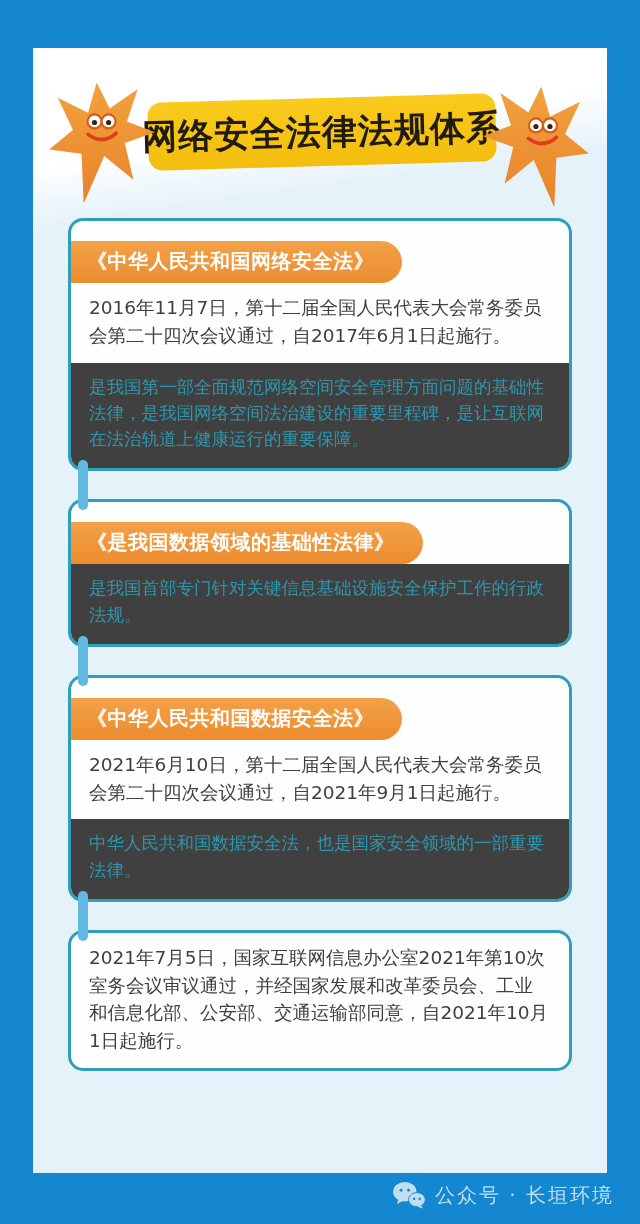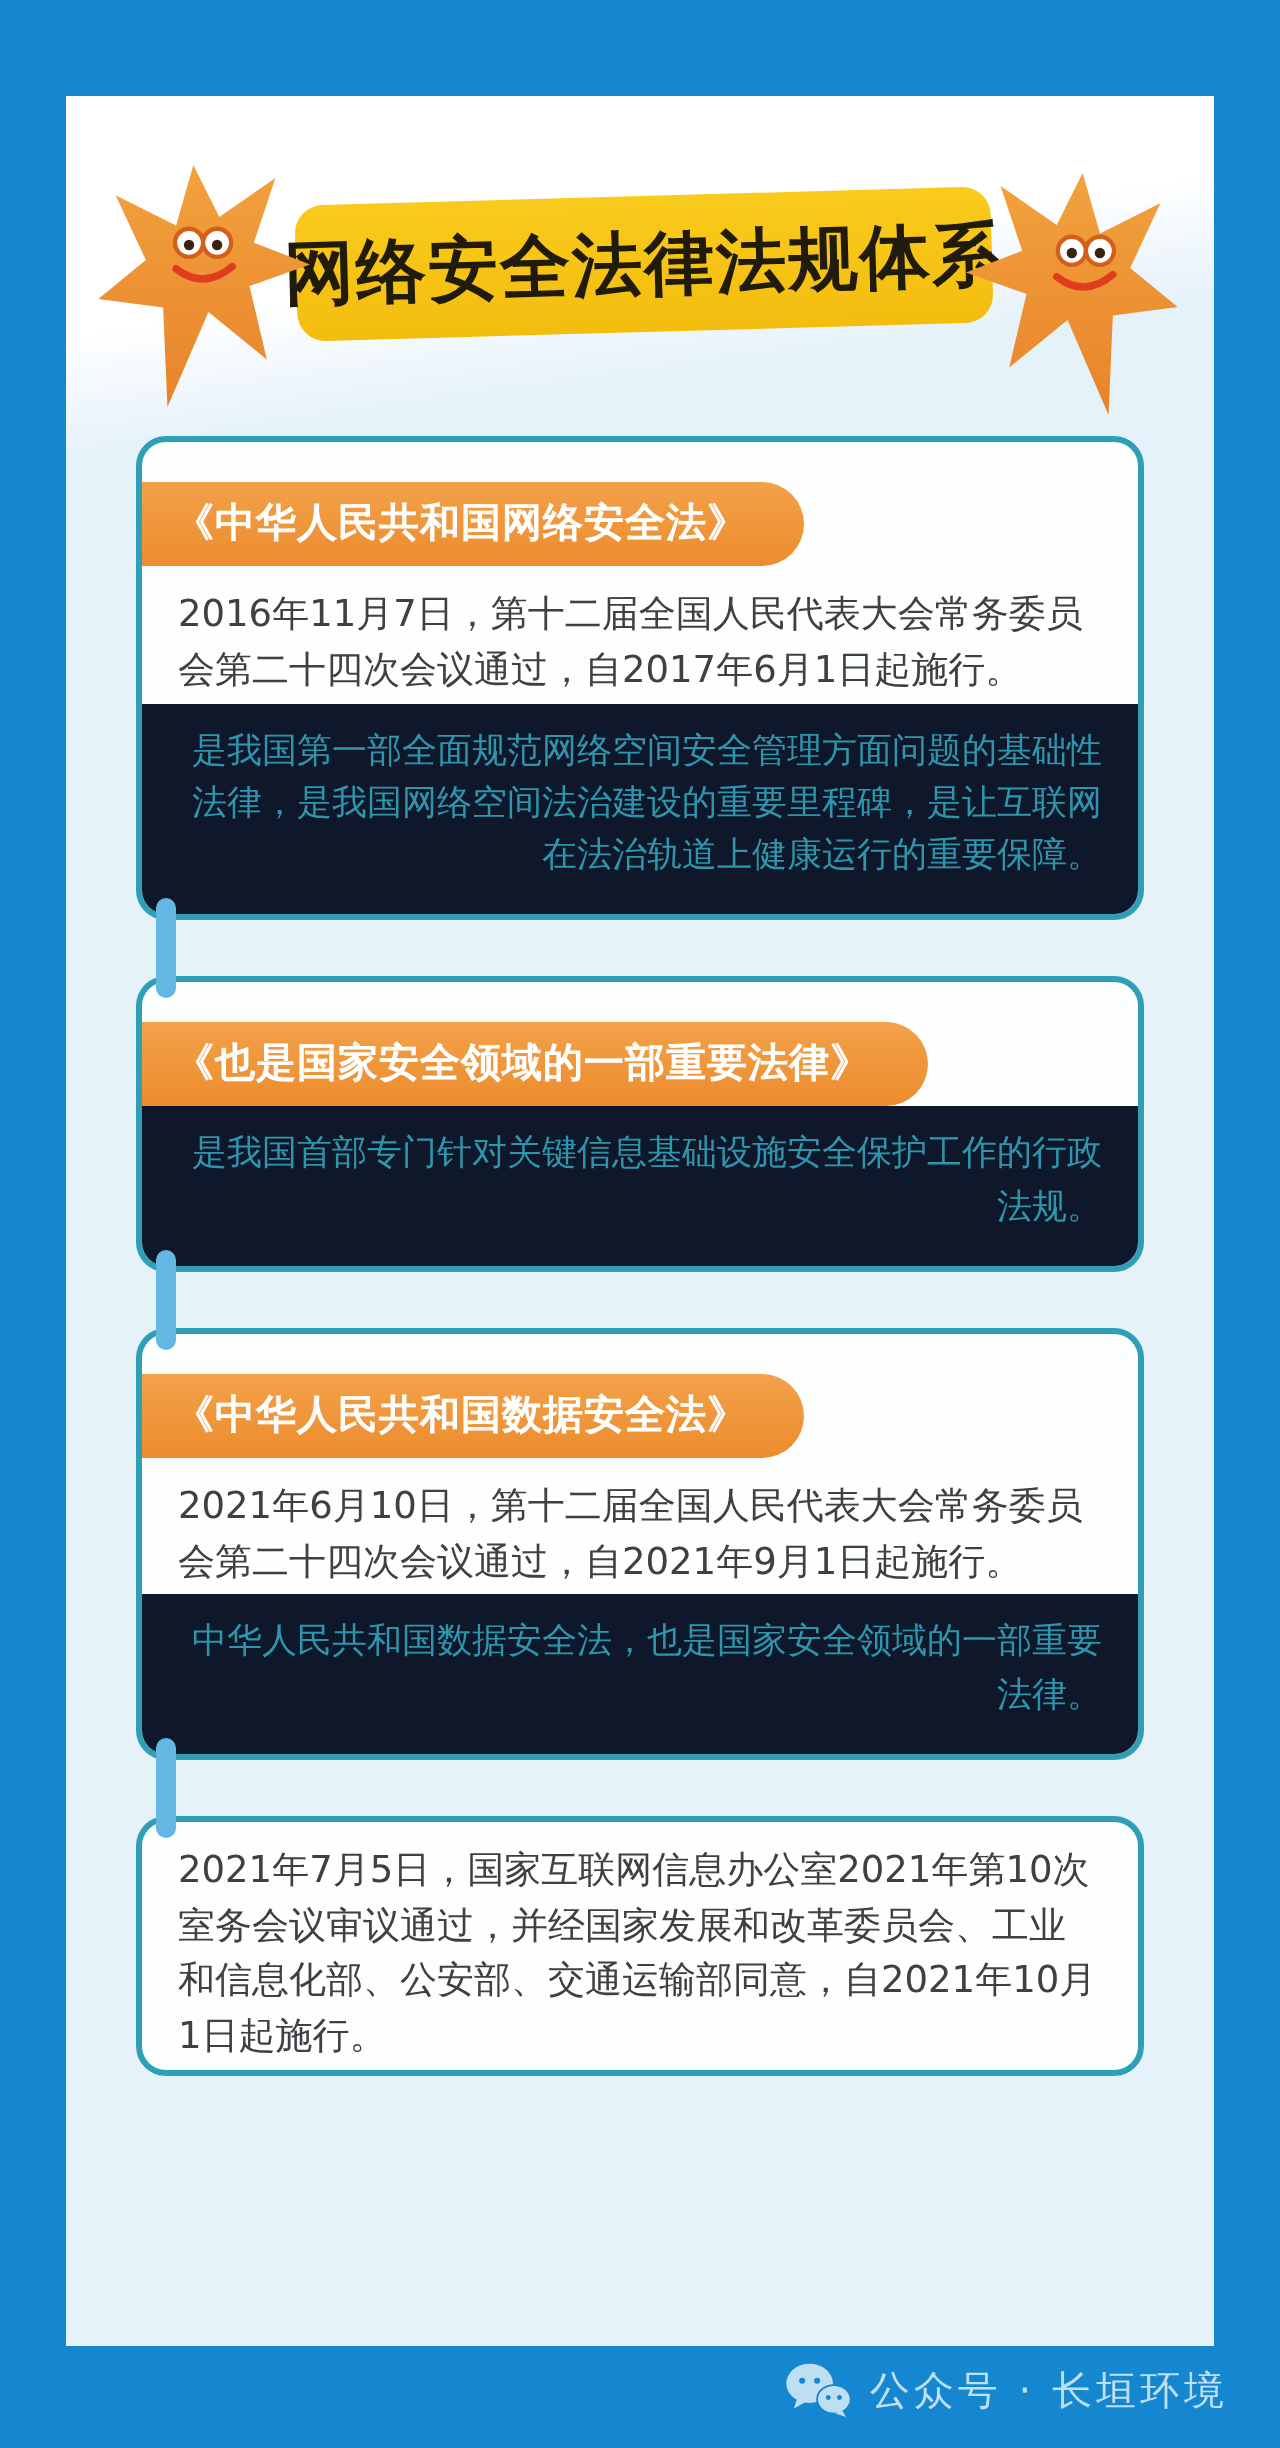--- a/index.html
+++ b/index.html
@@ -73,32 +73,31 @@
     border-radius:0 21px 21px 0;
     padding:7px 28px 8px 17px;
     color:#ffffff;
     font-size:20px; font-weight:700;
     letter-spacing:0.5px;
     white-space:nowrap;
     text-align:center;
   }
 
   .card-detail {
-    padding:11px 18px 2px 18px;
+    padding:11px 18px 13px 18px;
     font-size:18.5px; line-height:1.5;
     color:#3e4044;
   }
 
   .card-note {
     margin-top:auto;
-    background:#0f172a;
+    background:#404040;
     padding:11px 18px 16px 18px;
     font-size:17.5px; line-height:1.5;
     color:#2d96ad;
-    text-align:right;
   }
 
   
   .watermark {
     position:absolute;
     right:26px; bottom:15px;
     display:flex; align-items:center; gap:9px;
     z-index:4;
   }
   .watermark-text {
@@ -160,21 +159,21 @@
 
       <div class="card">
         <div class="card-banner">《中华人民共和国网络安全法》</div>
         <div class="card-detail">2016年11月7日，第十二届全国人民代表大会常务委员会第二十四次会议通过，自2017年6月1日起施行。</div>
         <div class="card-note">是我国第一部全面规范网络空间安全管理方面问题的基础性法律，是我国网络空间法治建设的重要里程碑，是让互联网在法治轨道上健康运行的重要保障。</div>
       </div>
 
       <div class="connector"></div>
 
       <div class="card">
-        <div class="card-banner">《也是国家安全领域的一部重要法律》</div>
+        <div class="card-banner">《是我国数据领域的基础性法律》</div>
         <div class="card-note">是我国首部专门针对关键信息基础设施安全保护工作的行政法规。</div>
       </div>
 
       <div class="connector"></div>
 
       <div class="card">
         <div class="card-banner">《中华人民共和国数据安全法》</div>
         <div class="card-detail">2021年6月10日，第十二届全国人民代表大会常务委员会第二十四次会议通过，自2021年9月1日起施行。</div>
         <div class="card-note">中华人民共和国数据安全法，也是国家安全领域的一部重要法律。</div>
       </div>

